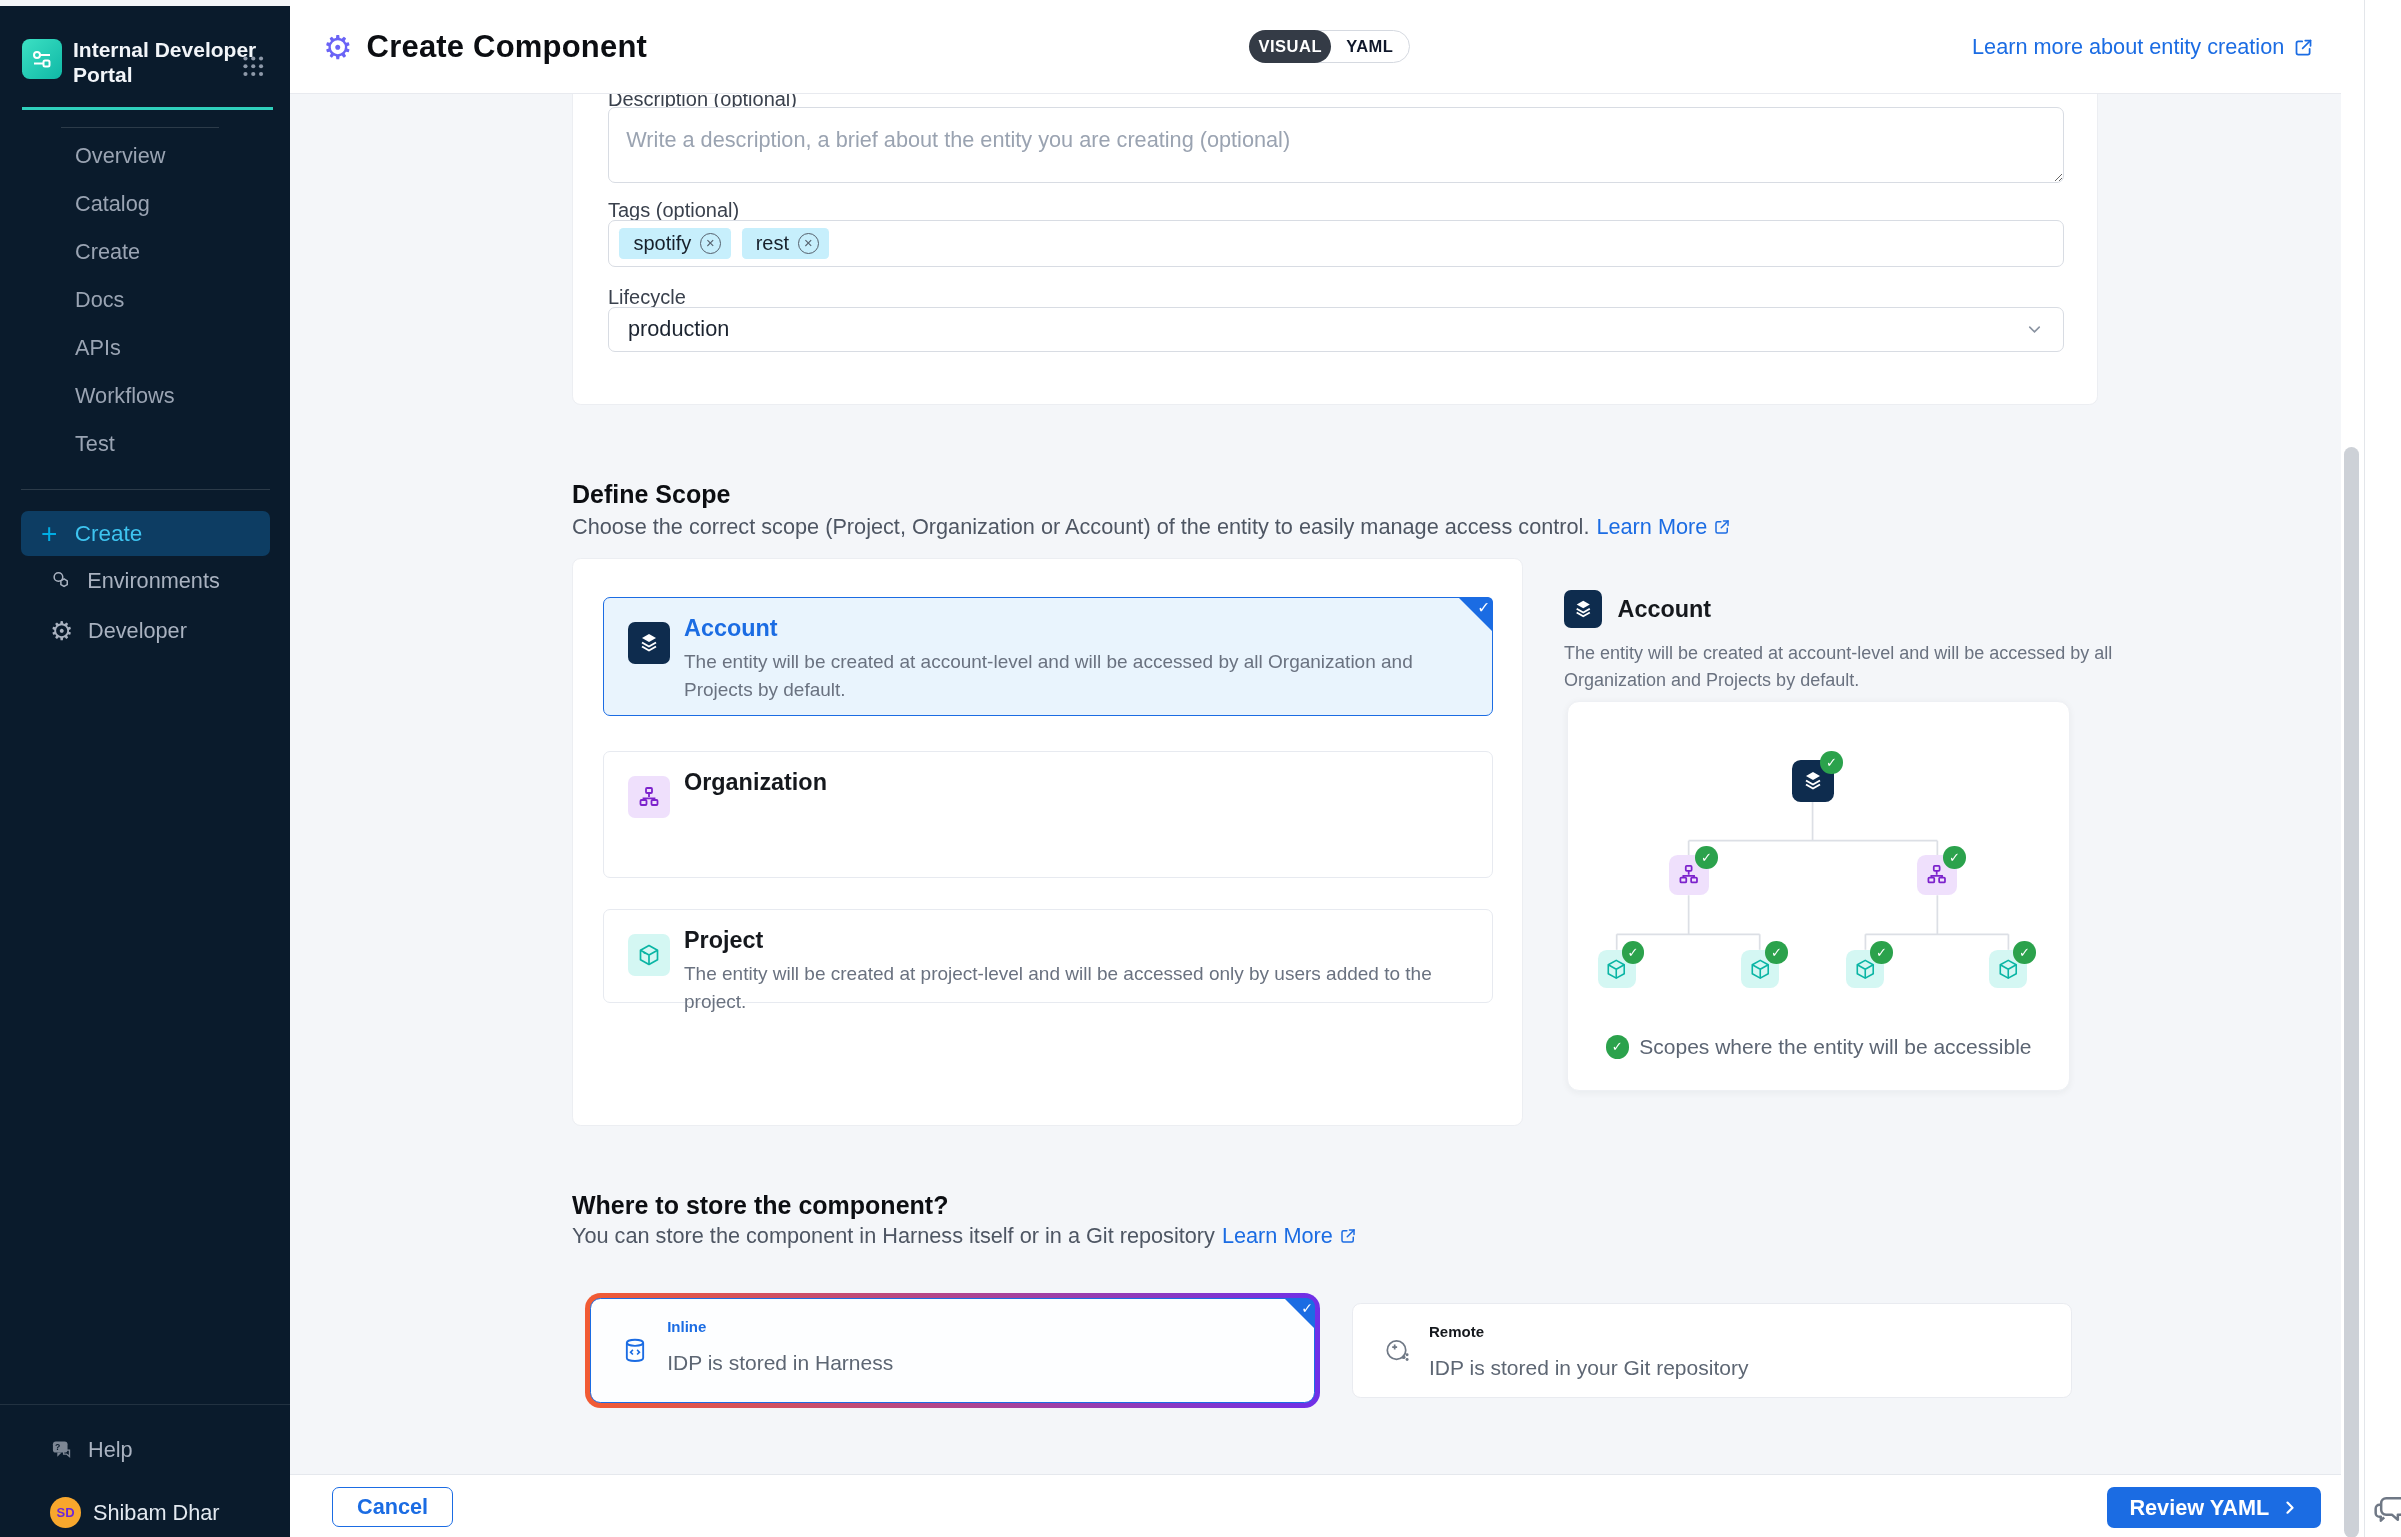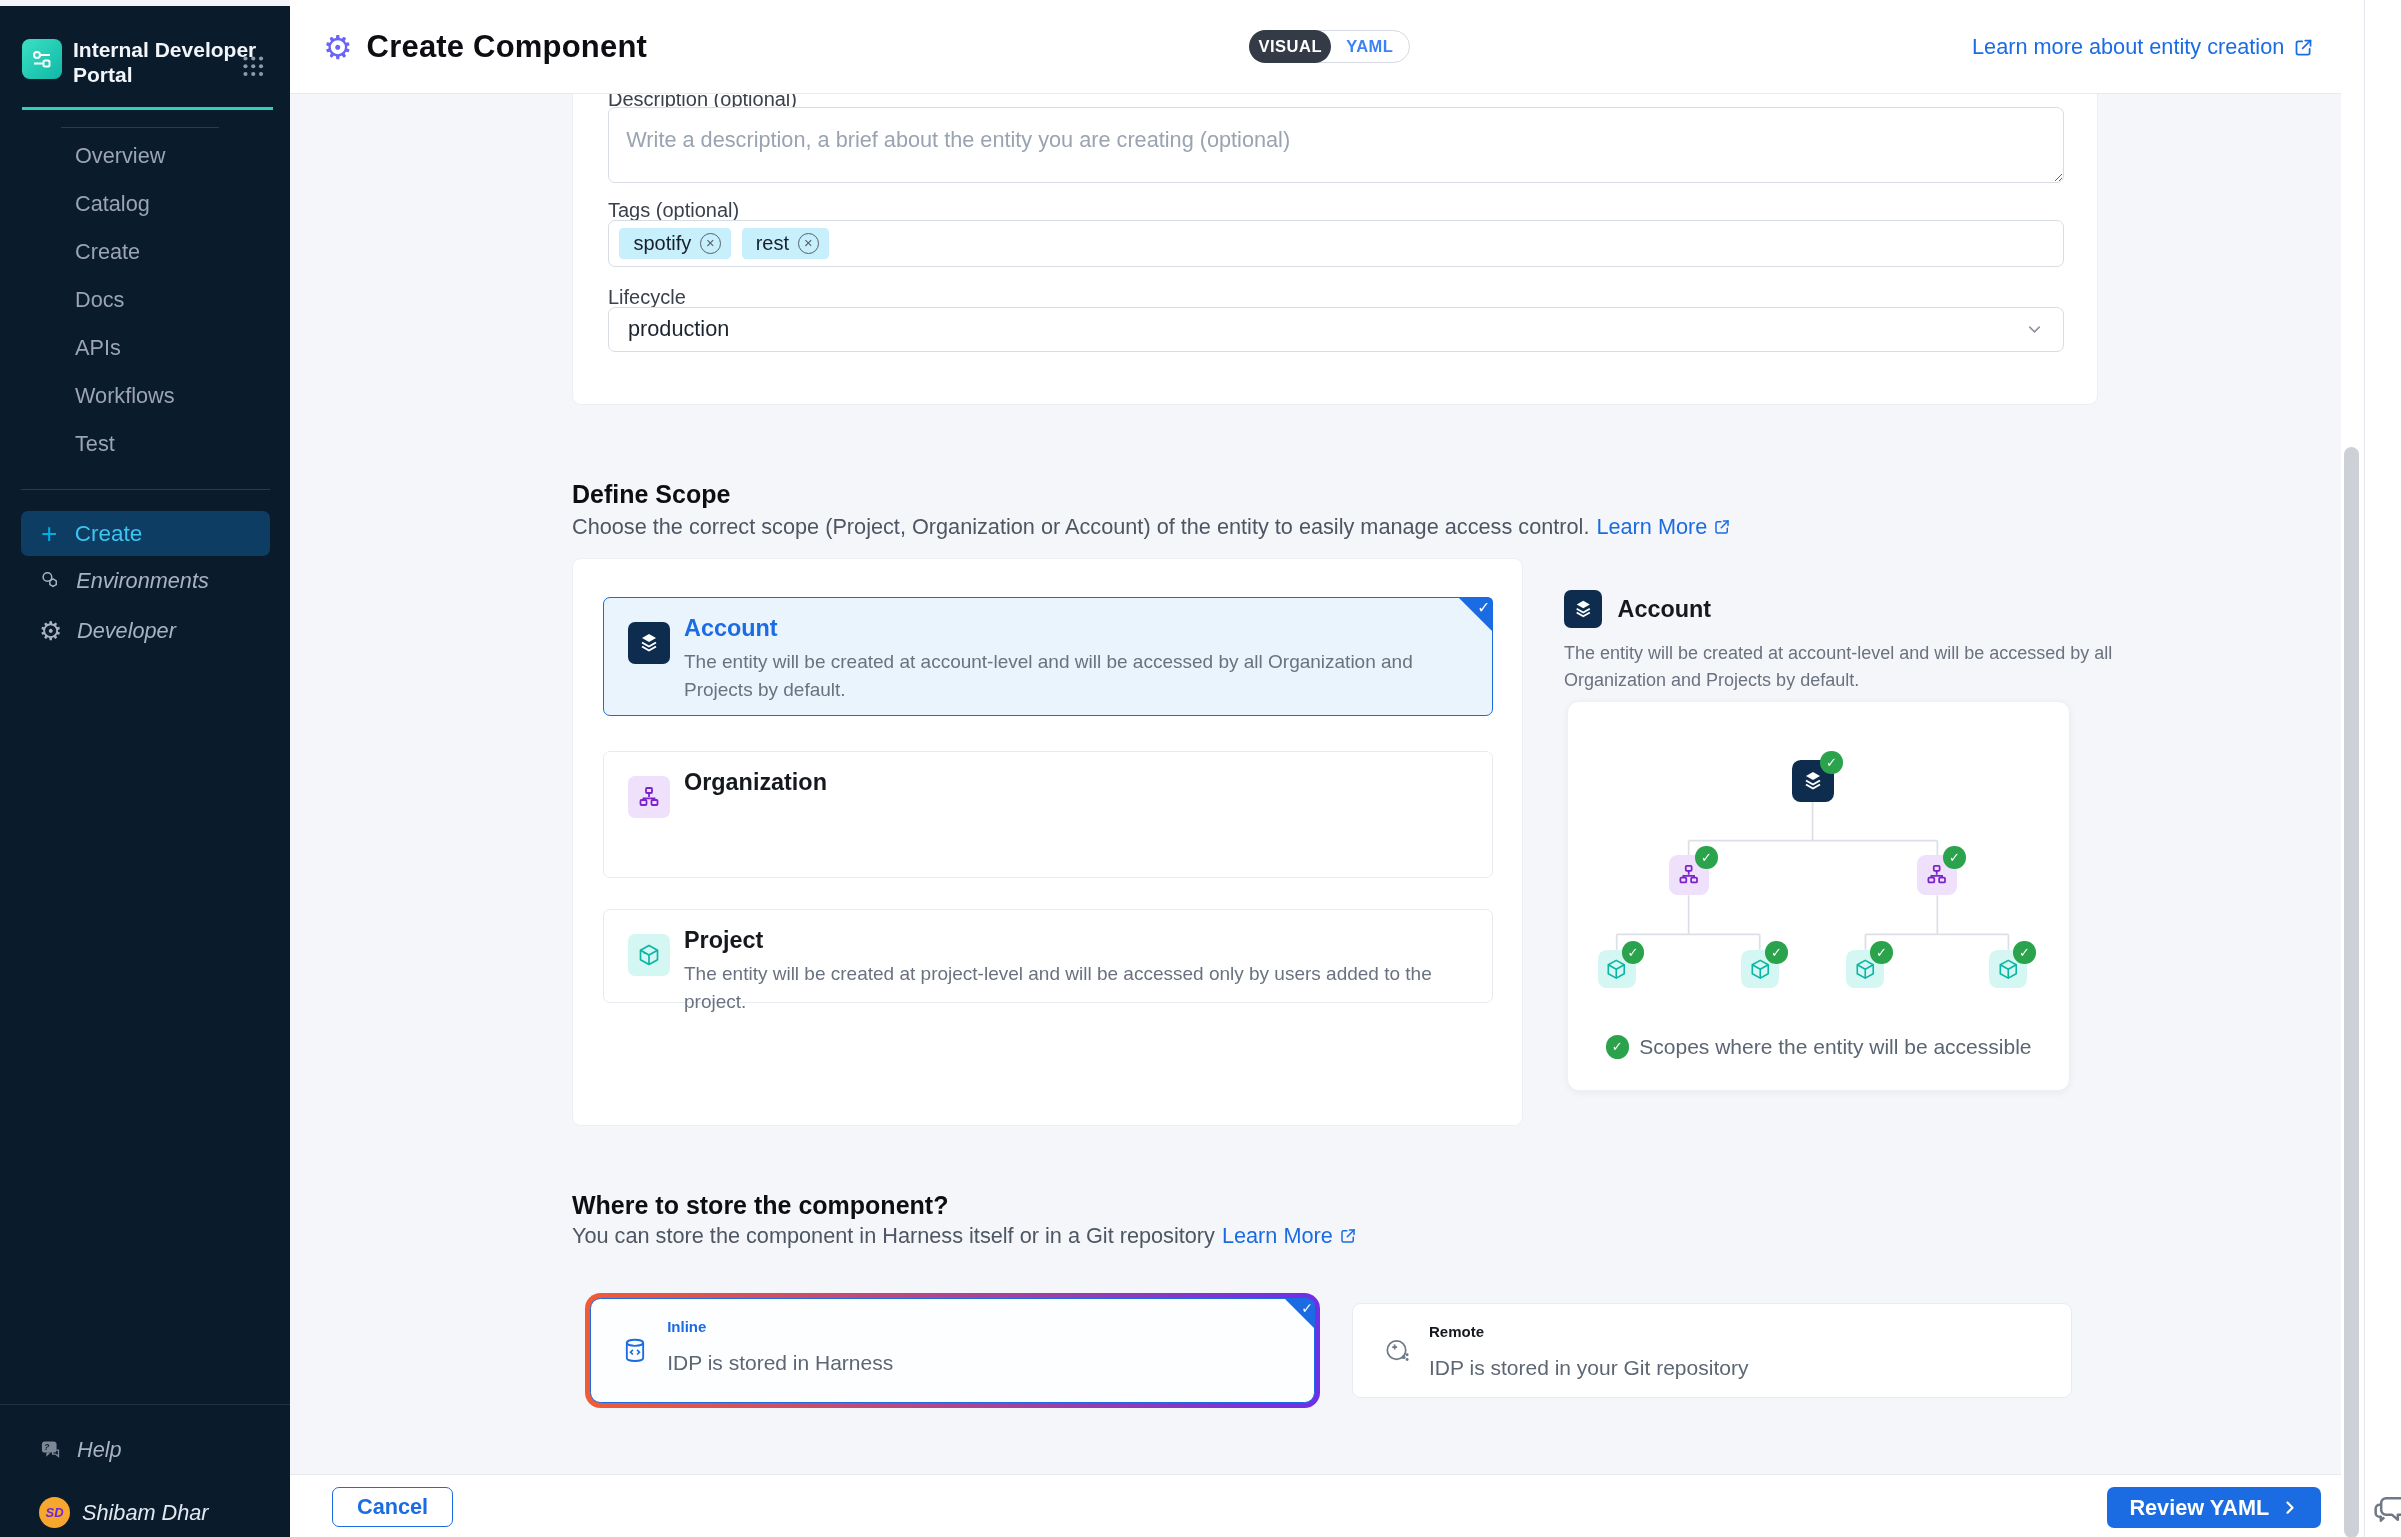--- a/index.html
+++ b/index.html
@@ -19,41 +19,41 @@
   .grid-icon { position:absolute; right:26px; top:49px; cursor:pointer; }
   .teal-rule { position:absolute; left:21.7px; top:101px; width:251px; height:2.6px; background:#2fd0bc; }
   .nav-divider { position:absolute; left:61px; top:121px; width:158px; height:0.9px; background:rgba(255,255,255,0.14); }
   .sb-nav { position:absolute; left:0; top:126px; width:100%; list-style:none; }
   .sb-nav li { height:48px; display:flex; align-items:center; padding-left:75px; font-size:21.7px; color:#9aa4b3; cursor:pointer; }
   .section-divider { position:absolute; left:21px; top:483px; width:249px; height:0.9px; background:rgba(255,255,255,0.14); }
   .create-pill { position:absolute; left:21px; top:505px; width:249px; height:45px; background:#0d3d63; border-radius:7px;
     display:flex; align-items:center; padding-left:20px; cursor:pointer; }
   .create-pill .plus { font-size:28px; font-weight:400; color:#00ade4; margin-right:17.3px; line-height:1; }
   .create-pill .lbl { font-size:22.5px; font-weight:500; color:#3ec4f0; }
-  .sb-row { position:absolute; left:0; width:100%; height:45px; display:flex; align-items:center; padding-left:39px; gap:14.7px; cursor:pointer;font-style:italic; }
+  .sb-row { position:absolute; left:0; width:100%; height:45px; display:flex; align-items:center; padding-left:50px; gap:14.7px; cursor:pointer; }
   .sb-row .lbl { font-size:21.7px; color:#a9b2c0; }
   .row-env { top:552px; } .row-cfg { top:602px; }
   .gear-glyph { font-size:26px; color:#a9b2c0; line-height:1; font-family:"DejaVu Sans",sans-serif; }
   .bottom-divider { position:absolute; left:0; top:1398px; width:290px; height:0.9px; background:rgba(255,255,255,0.10); }
   .row-help { top:1421px; }
   .row-user { top:1484px; gap:12px; }
   .avatar { width:31px; height:31px; border-radius:50%; background:#f8a72d; color:#6d28d9; font-size:13px; font-weight:700;
     display:flex; align-items:center; justify-content:center; }
   .user-name { font-size:21.7px; color:#e3e9f0; }
 
   
   .topbar { position:absolute; left:290px; top:0; width:2074px; height:94px; background:#fff; border-bottom:0.9px solid #e8eaef; z-index:20; }
   .title-wrap { position:absolute; left:33px; top:0; height:94px; display:flex; align-items:center; gap:14px; }
   .hdr-gear { font-size:33px; color:#6a63f6; line-height:1; font-family:"DejaVu Sans",sans-serif; }
   .hdr-title { font-size:31px; font-weight:700; color:#0c0e12; letter-spacing:0.2px; }
   .mode-toggle { position:absolute; left:959px; top:30px; width:161px; height:33px; border:0.9px solid #d5d9e0; border-radius:16.5px;
     background:#fff; display:flex; }
   .seg { flex:1; display:flex; align-items:center; justify-content:center; font-size:16.5px; font-weight:700; letter-spacing:0.5px; cursor:pointer; }
   .seg-visual { margin:-0.9px; border-radius:16.5px; background:#343b46; color:#fff; flex:1.05; }
-  .seg-yaml { color:#3b82f6; }
+  .seg-yaml { color:#0f172a; }
   .learn-link { position:absolute; right:50px; top:0; height:94px; display:flex; align-items:center; gap:8.7px;
     color:#1b6ce3; font-size:21.7px; cursor:pointer; }
 
   
   .content { position:absolute; left:290px; top:94px; width:2050px; height:1380px; background:#f4f6f9; overflow:hidden; }
   .card { background:#fff; border:0.9px solid #eceef2; border-radius:8.7px; }
 
   .form-card { position:absolute; left:282px; top:-17.3px; width:1526px; height:328px; }
   .fld-label { position:absolute; left:35px; font-size:20px; color:#3a414d; }
   .desc-area { position:absolute; left:35px; top:29.5px; width:1456px; height:76px; border:0.9px solid #d8dce3; border-radius:7px;

